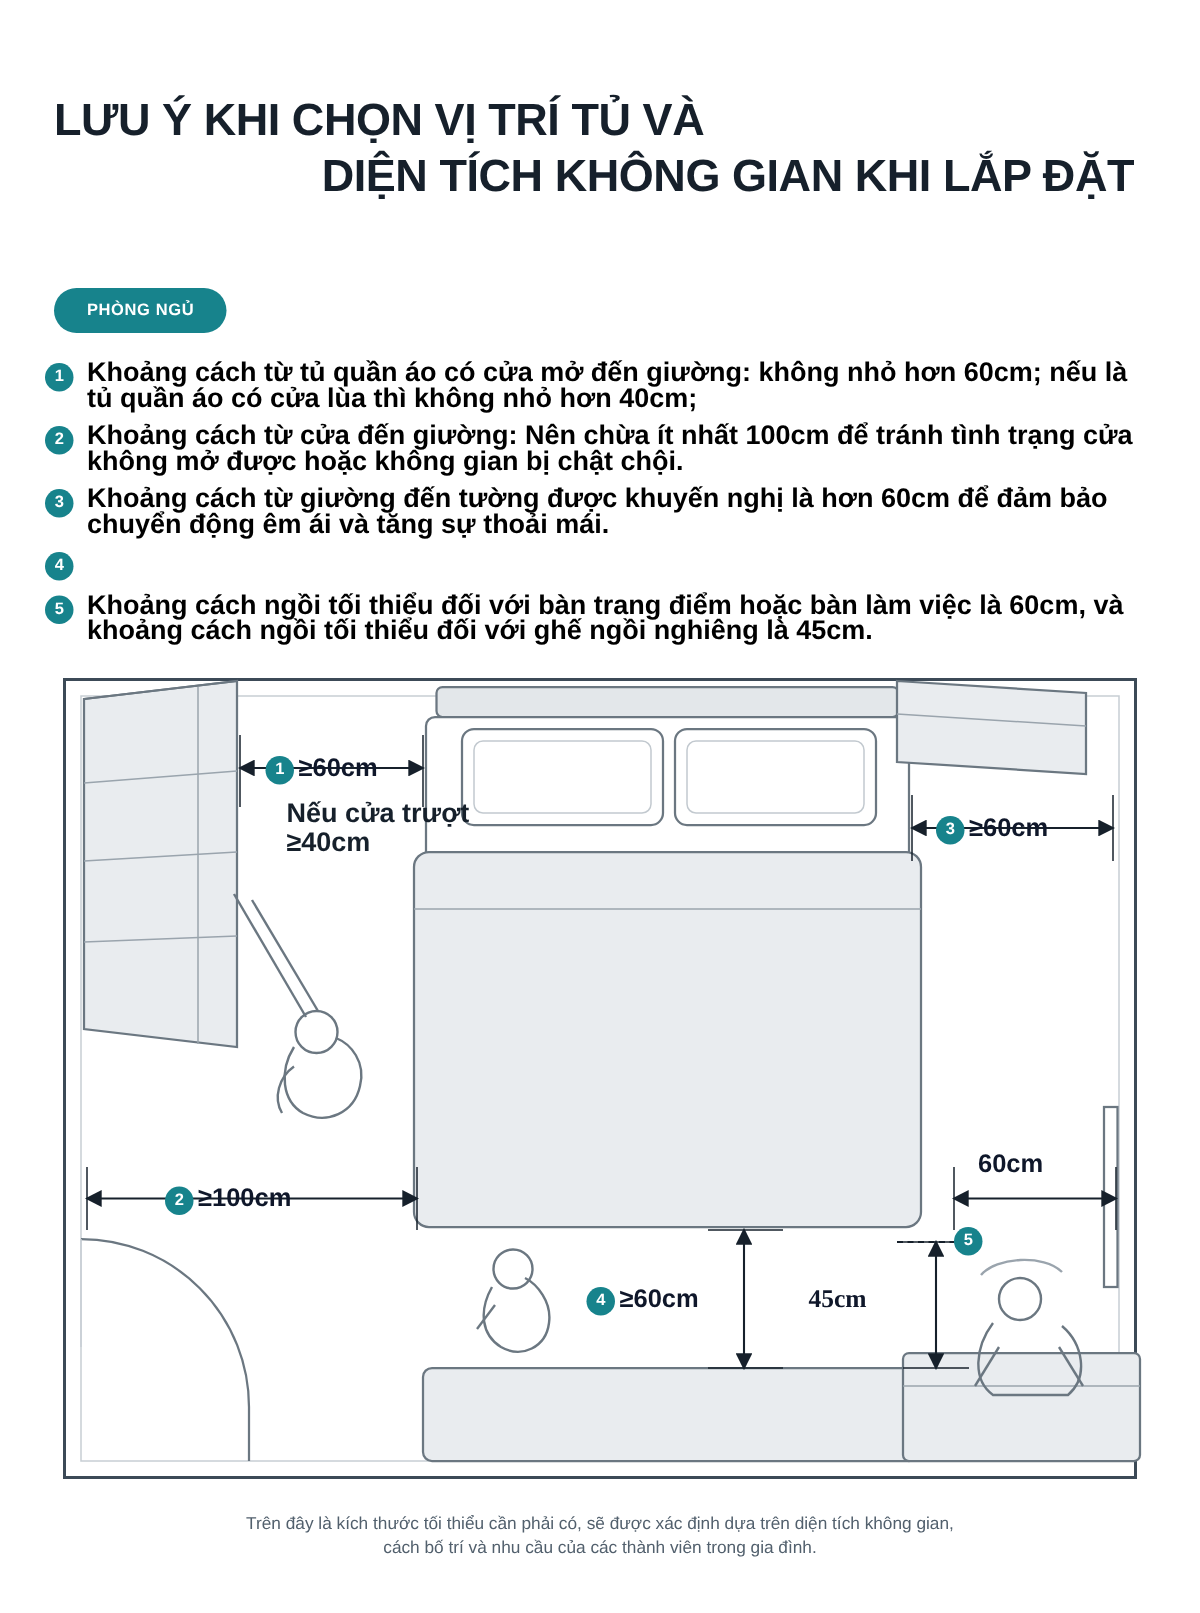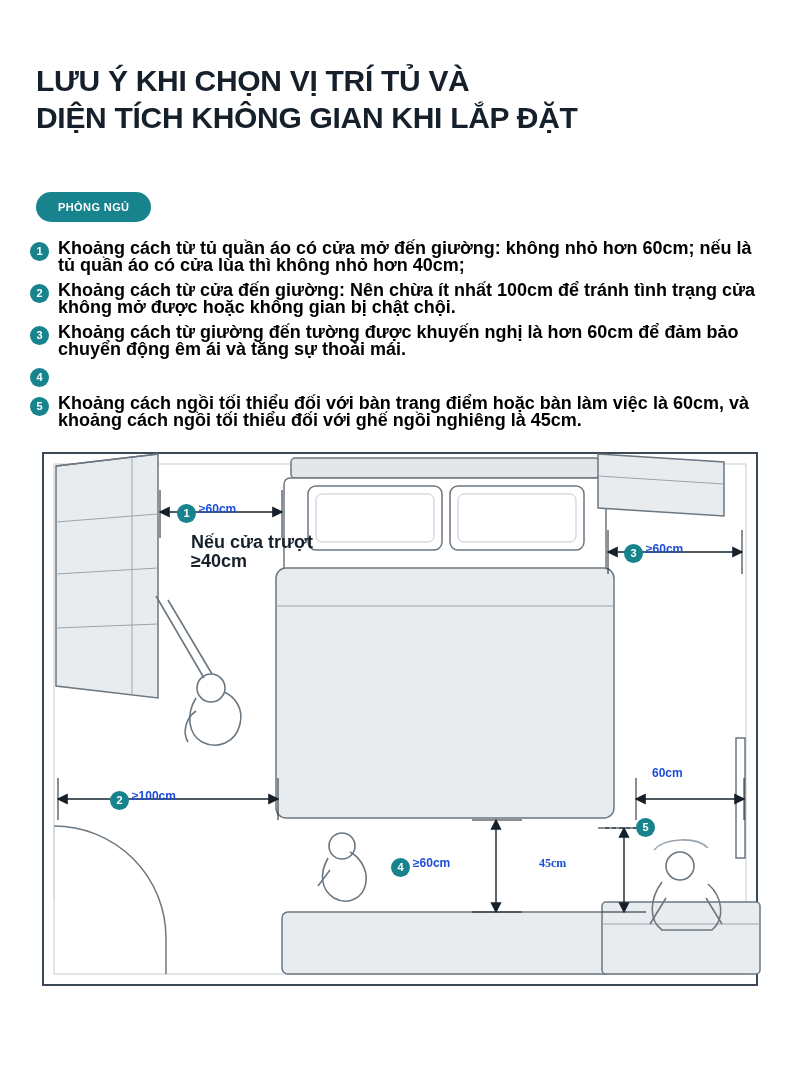--- a/index.html
+++ b/index.html
@@ -28,21 +28,21 @@
     left: 36px;
     top: 62px;
     width: 720px;
     font-size: 30px;
     line-height: 37px;
     font-weight: bold;
     letter-spacing: -0.3px;
     color: #16202b;
     text-transform: uppercase;
   }
-  .title .line2 { display: block; }
+  .title .line2 { display: block; text-align: right; }
 
   
   .pill {
     position: absolute;
     left: 36px;
     top: 192px;
     background: #17838c;
     color: #ffffff;
     font-size: 11px;
     font-weight: bold;
@@ -102,23 +102,23 @@
     border-radius: 50%;
     background: #17838c;
     color: #fff;
     font-size: 11px;
     font-weight: bold;
     line-height: 19px;
     text-align: center;
   }
   .dim-ov {
     position: absolute;
-    font-size: 12px;
-    font-weight: bold;
-    color: #1d4ed8;
+    font-size: 17px;
+    font-weight: bold;
+    color: #0f172a;
     white-space: nowrap;
   }
   .note-ov {
     position: absolute;
     font-size: 18px;
     font-weight: bold;
     color: #16202b;
     line-height: 17px;
     white-space: nowrap;
   }
@@ -313,14 +313,18 @@
     <div class="dim-ov" style="left:377px; top:410px;">≥60cm</div>
 
     <div class="dim-ov" style="left:616px; top:320px;">60cm</div>
     <div class="dim-ov" style="left:503px; top:410px;font-family:Liberation Serif, serif;">45cm</div>
 
     <div class="badge-ov" style="left:600px; top:372px;">5</div>
 
     <div class="wm"></div>
   </div>
 
+  <div class="footer">
+    <span>Trên đây là kích thước tối thiểu cần phải có, sẽ được xác định dựa trên diện tích không gian,</span>
+    <span>cách bố trí và nhu cầu của các thành viên trong gia đình.</span>
+  </div>
 
 </div>
 
 </body></html>

